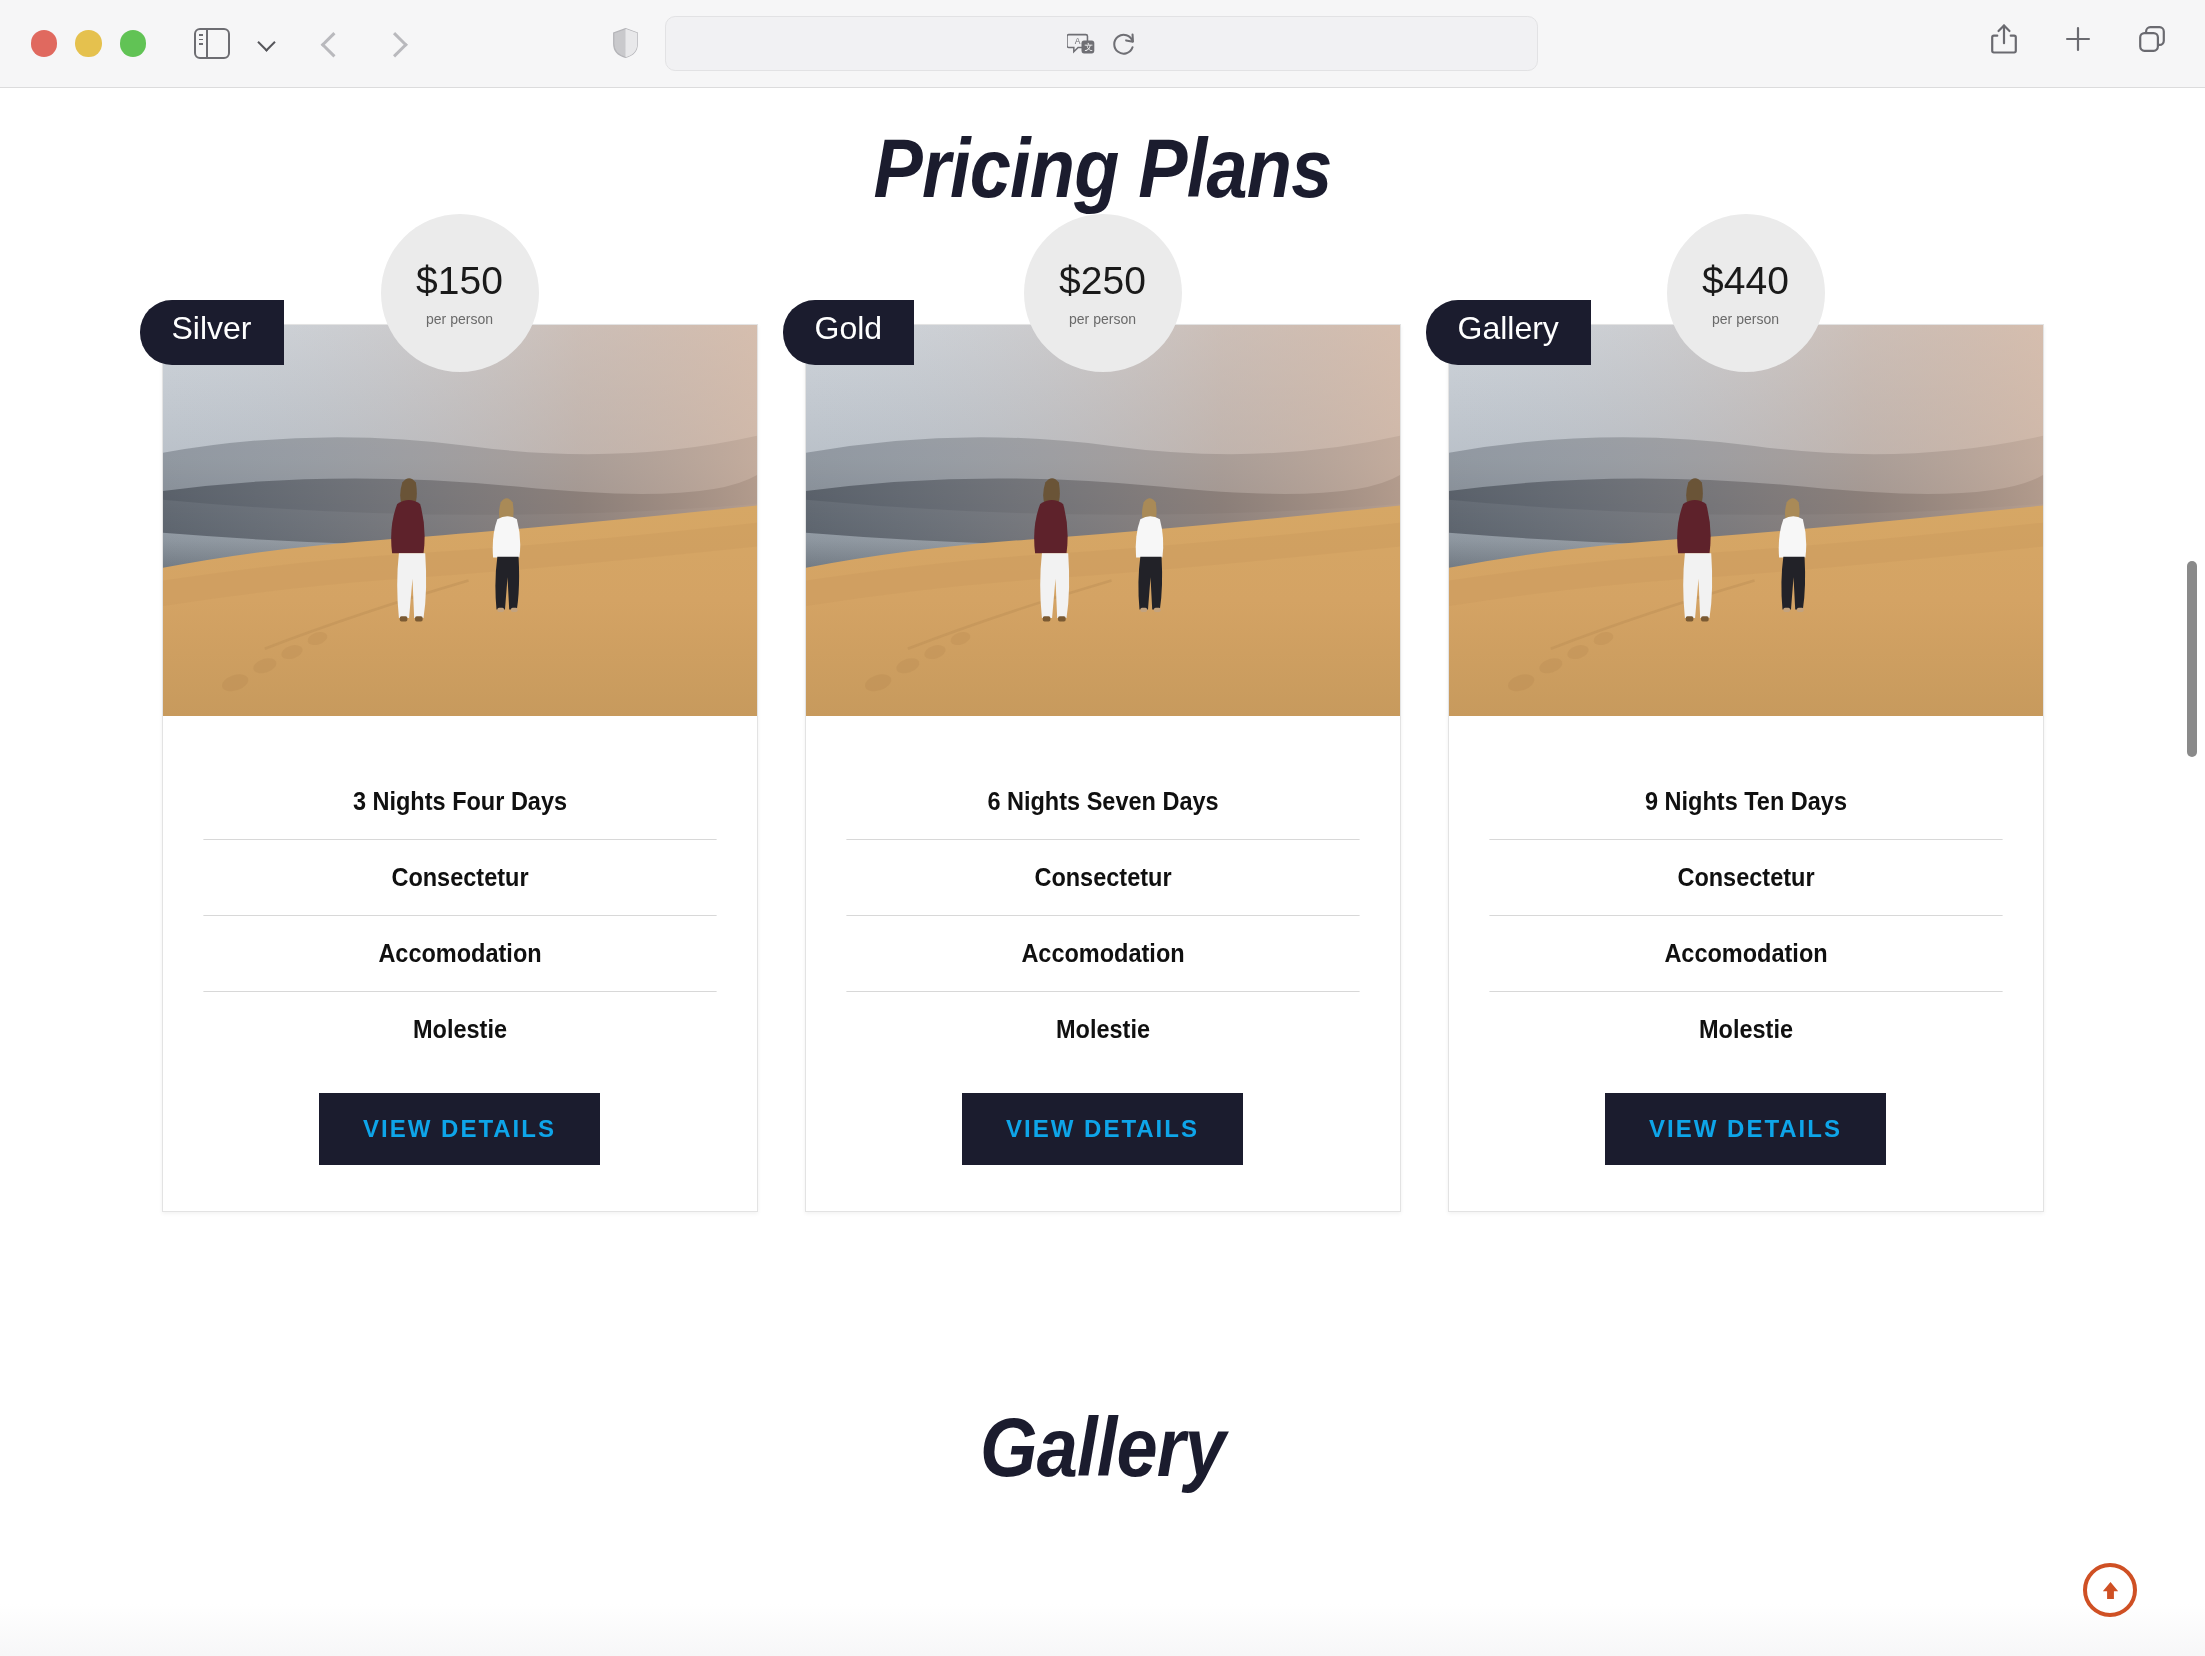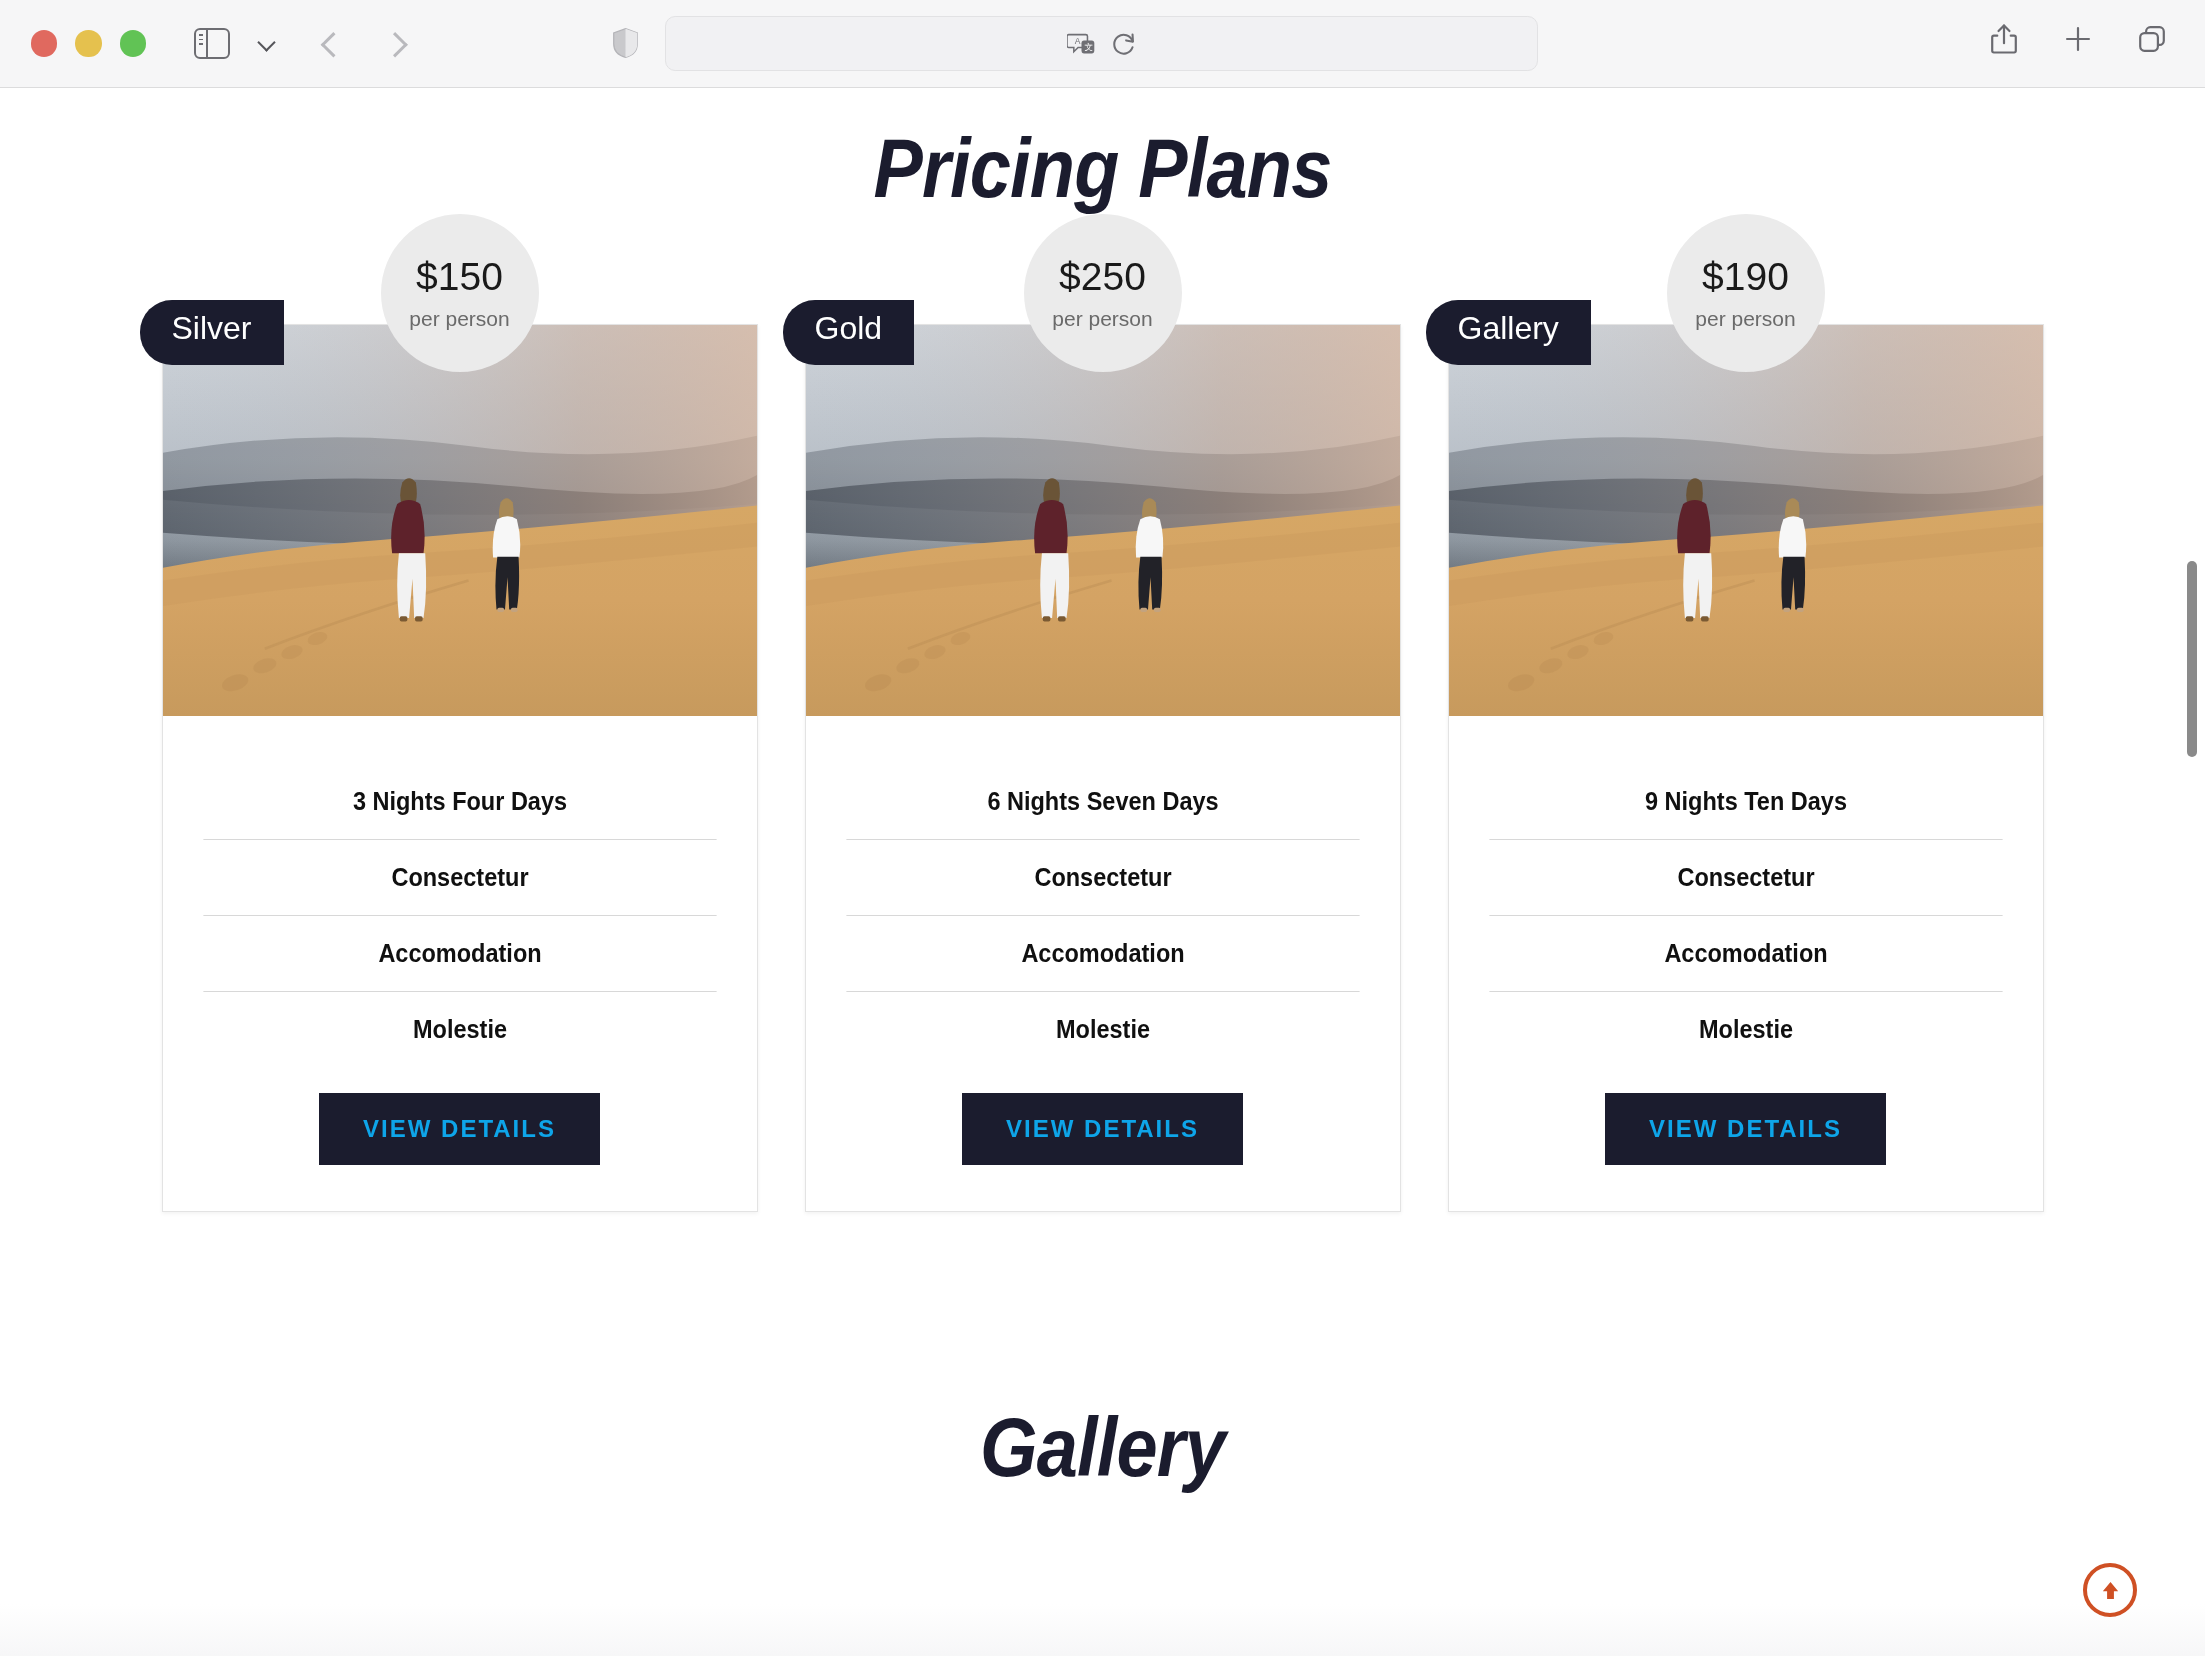--- a/index.html
+++ b/index.html
@@ -183,21 +183,21 @@
     background: #ebebeb;
     display: flex;
     flex-direction: column;
     align-items: center;
     justify-content: center;
     z-index: 5;
     gap: 12px;
     text-align: right;
   }
   .price-amount { font-size: 39px; color: #1a1a1a; line-height: 1; }
-  .price-unit   { font-size: 21px; color: #6a6a6a; line-height: 1; }
+  .price-unit   { font-size: 14px; color: #6a6a6a; line-height: 1; }
 
   .card-body { padding: 48px 24px 0 24px; }
   .feature-list { list-style: none; }
   .feature-list li {
     text-align: center;
     font-size: 25px;
     font-weight: 700;
     font-stretch: condensed;
     color: #101010;
     padding: 23px 0;
@@ -459,21 +459,21 @@
         </ul>
         <div class="btn-row">
           <button class="view-details-btn">VIEW DETAILS</button>
         </div>
       </div>
     </div>
 
     <div class="plan-card">
       <div class="plan-badge">Gallery</div>
       <div class="price-bubble">
-        <span class="price-amount">$190</span>
+        <span class="price-amount">$440</span>
         <span class="price-unit">per person</span>
       </div>
       <div class="card-photo">
         <svg viewBox="0 0 700 459" preserveAspectRatio="none">
           <rect width="700" height="459" fill="url(#sky1)"></rect>
           <path d="M0 150 Q180 118 360 142 T700 130 L700 210 Q350 238 0 205 Z" fill="#6f7780" opacity="0.55"></path>
           <path d="M0 195 Q200 168 420 190 T700 176 L700 250 Q350 272 0 244 Z" fill="#3d444d" opacity="0.62"></path>
           <rect x="0" y="0" width="700" height="459" fill="url(#warm1)"></rect>
           <path d="M0 285 Q120 262 260 252 Q420 241 700 212 L700 459 L0 459 Z" fill="url(#sand1)"></path>
           <path d="M0 300 Q160 276 300 268 Q460 258 700 232 L700 260 Q430 288 280 298 Q140 308 0 330 Z" fill="#c8995b" opacity="0.35"></path>

